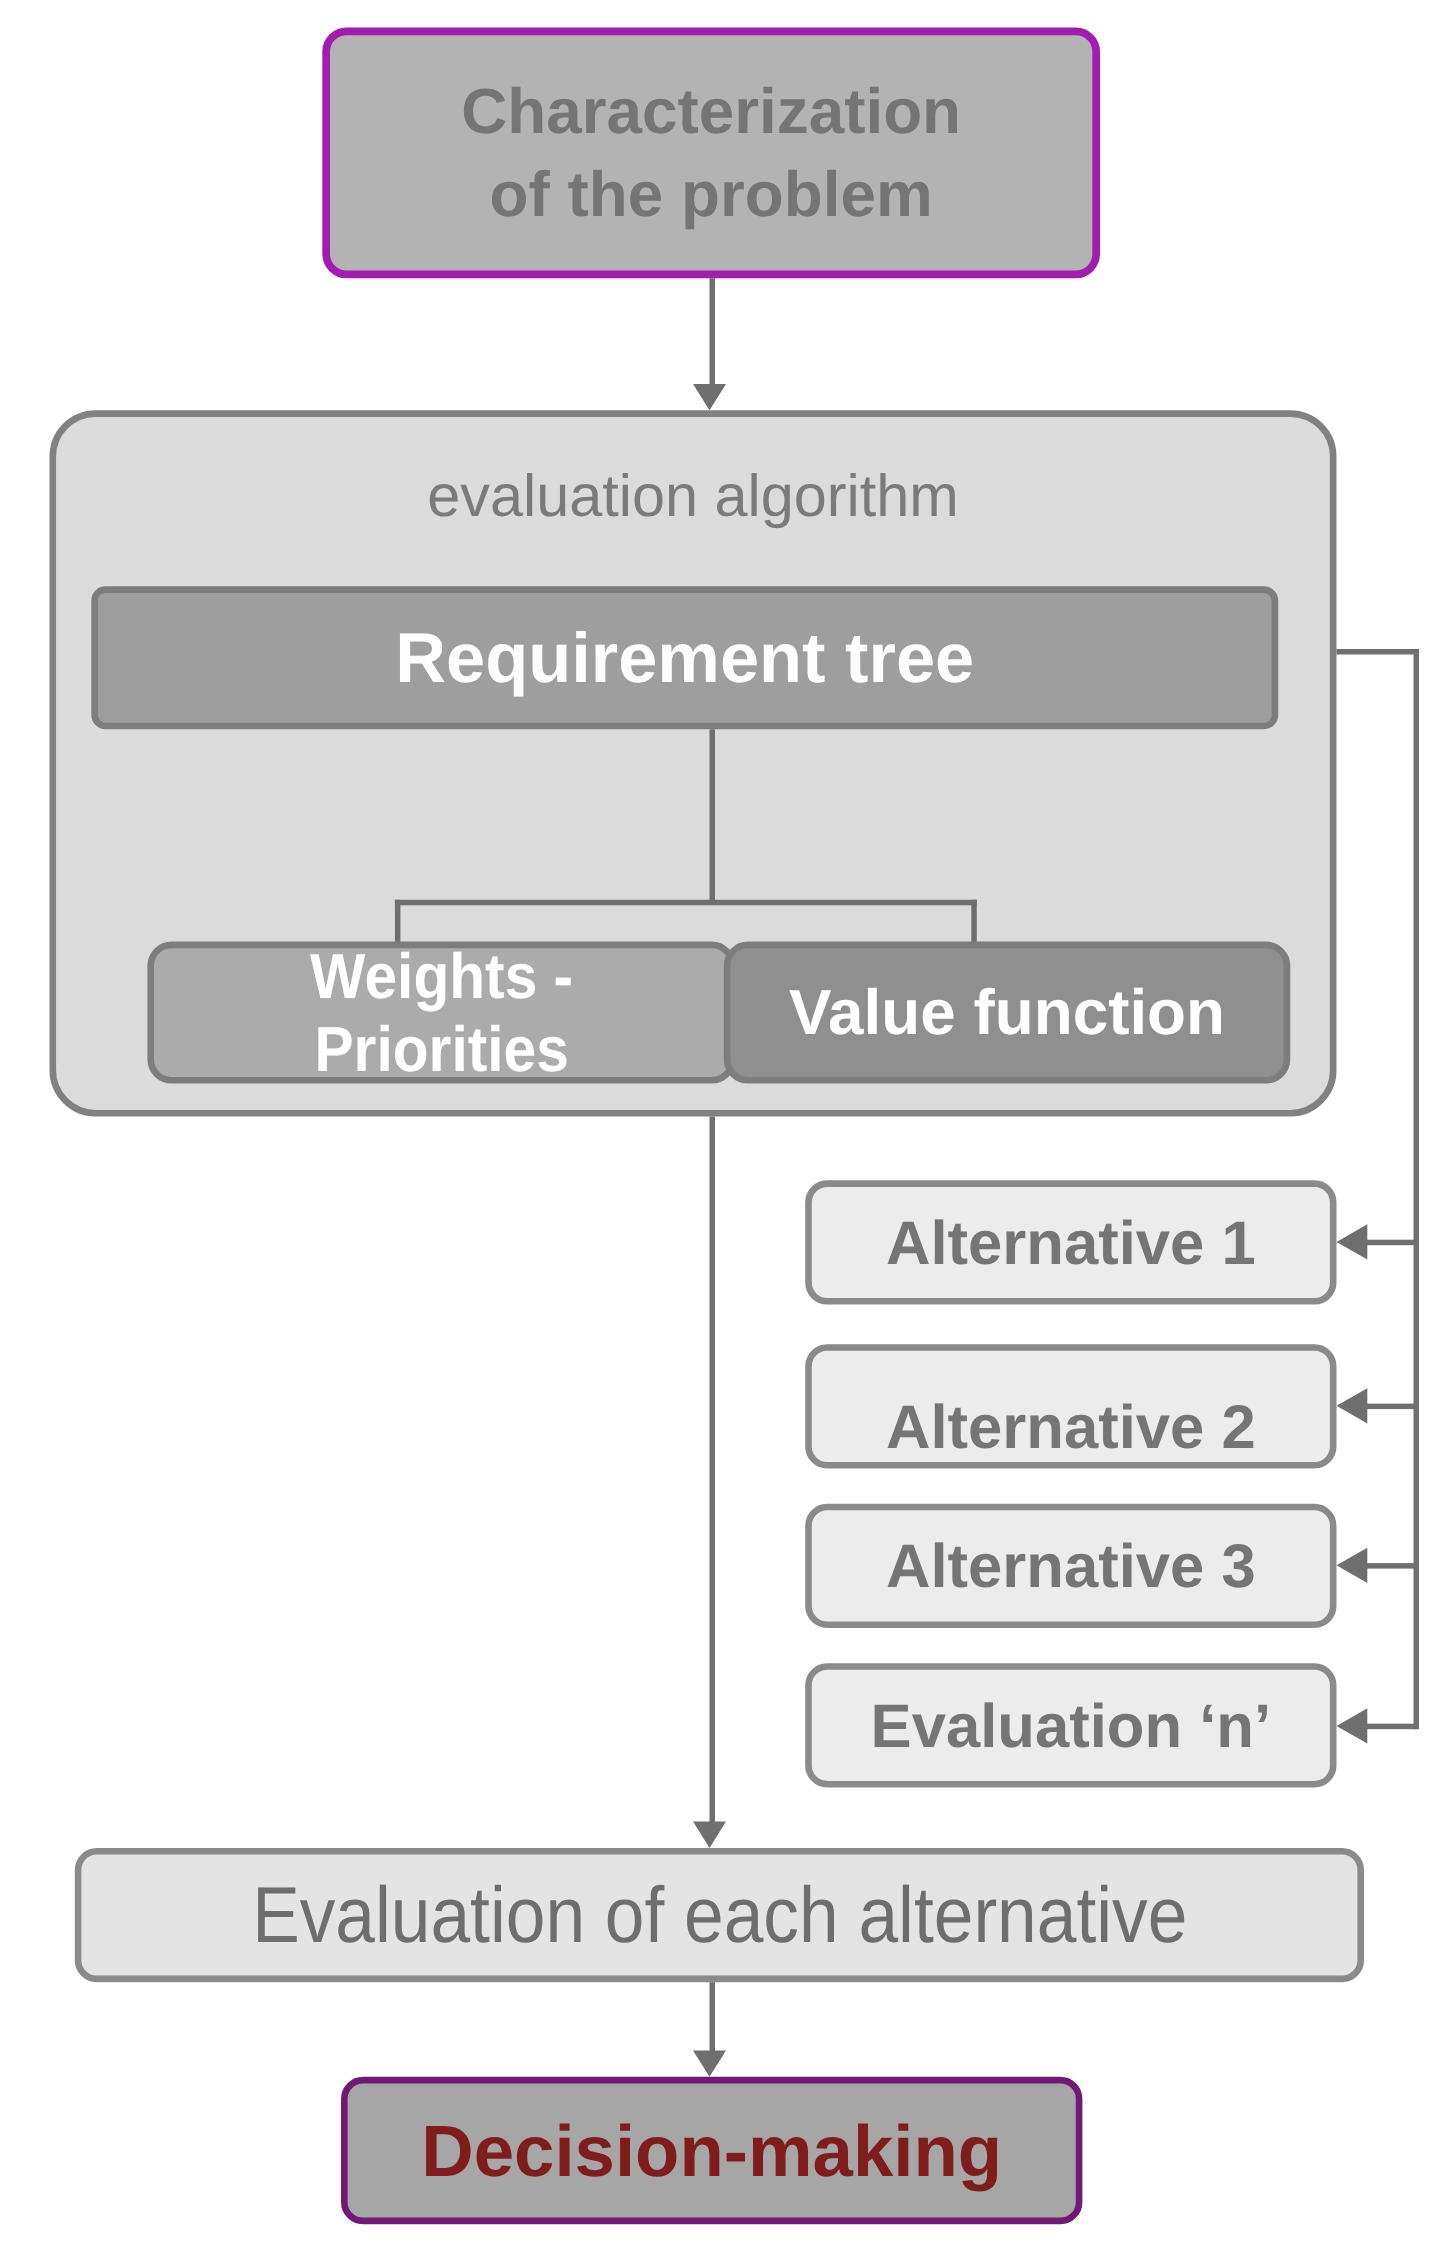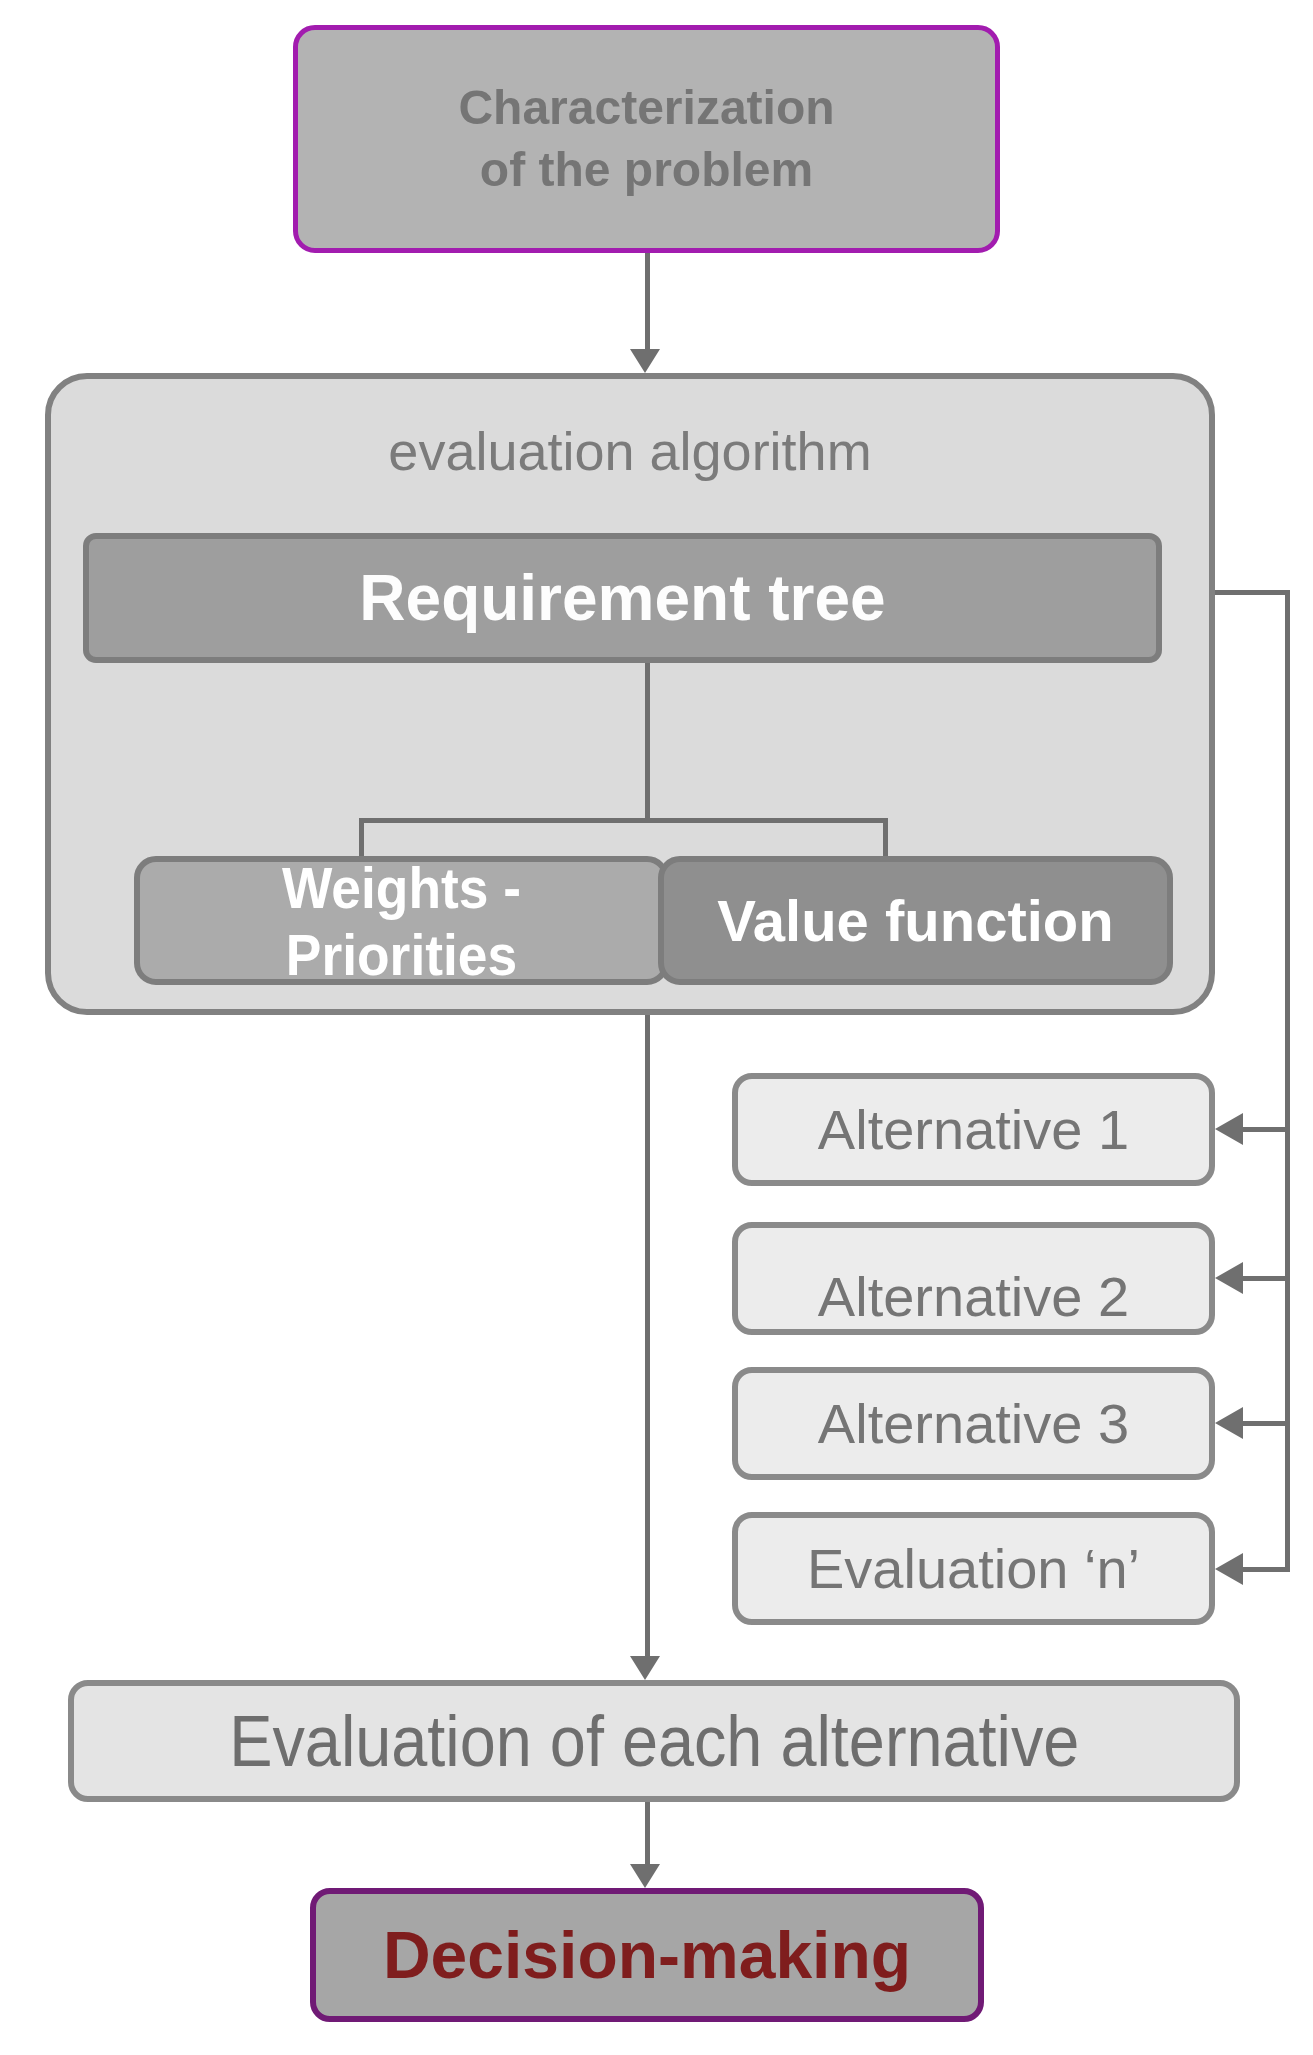--- a/index.html
+++ b/index.html
@@ -12,22 +12,22 @@
   }
   .node{
     position:absolute;
     box-sizing:border-box;
     display:flex;align-items:center;justify-content:center;
     text-align:center;
   }
   
   .char-box{
     left:293px;top:25px;width:707px;height:228px;
-    background:#b3b3b3;border:5px solid #a21caf;border-radius:22px;
-    color:#757575;font-size:48px;font-weight:bold;line-height:1.3;
+    background:#b3b3b3;border:7px solid #a21caf;border-radius:22px;
+    color:#757575;font-size:58px;font-weight:bold;line-height:1.3;
     white-space:pre-line;
   }
   
   .group-box{
     left:45px;top:373px;width:1170px;height:642px;
     background:#dbdbdb;border:6px solid #818181;border-radius:42px;
   }
   .group-label{
     position:absolute;left:45px;top:420px;width:1170px;
     text-align:center;color:#7b7b7b;font-size:54px;font-weight:normal;
@@ -48,21 +48,21 @@
   
   .value-box{
     left:658px;top:856px;width:515px;height:129px;
     background:#8f8f8f;border:6px solid #7d7d7d;border-radius:22px;
     color:#ffffff;font-size:58px;font-weight:bold;
   }
   
   .alt-box{
     left:732px;width:483px;height:113px;
     background:#ececec;border:6px solid #8a8a8a;border-radius:20px;
-    color:#757575;font-size:56px;font-weight:normal;
+    color:#757575;font-size:56px;font-weight:bold;
   }
   .alt-1{top:1073px;} .alt-2{top:1222px;align-items:flex-end;} .alt-3{top:1367px;} .alt-n{top:1512px;}
   
   .eval-box{
     left:68px;top:1680px;width:1172px;height:122px;
     background:#e4e4e4;border:6px solid #8a8a8a;border-radius:20px;
     color:#6e6e6e;font-size:72px;font-weight:normal;
   }
   .eval-box span{display:inline-block;transform:scaleX(0.9);white-space:nowrap;}
   

